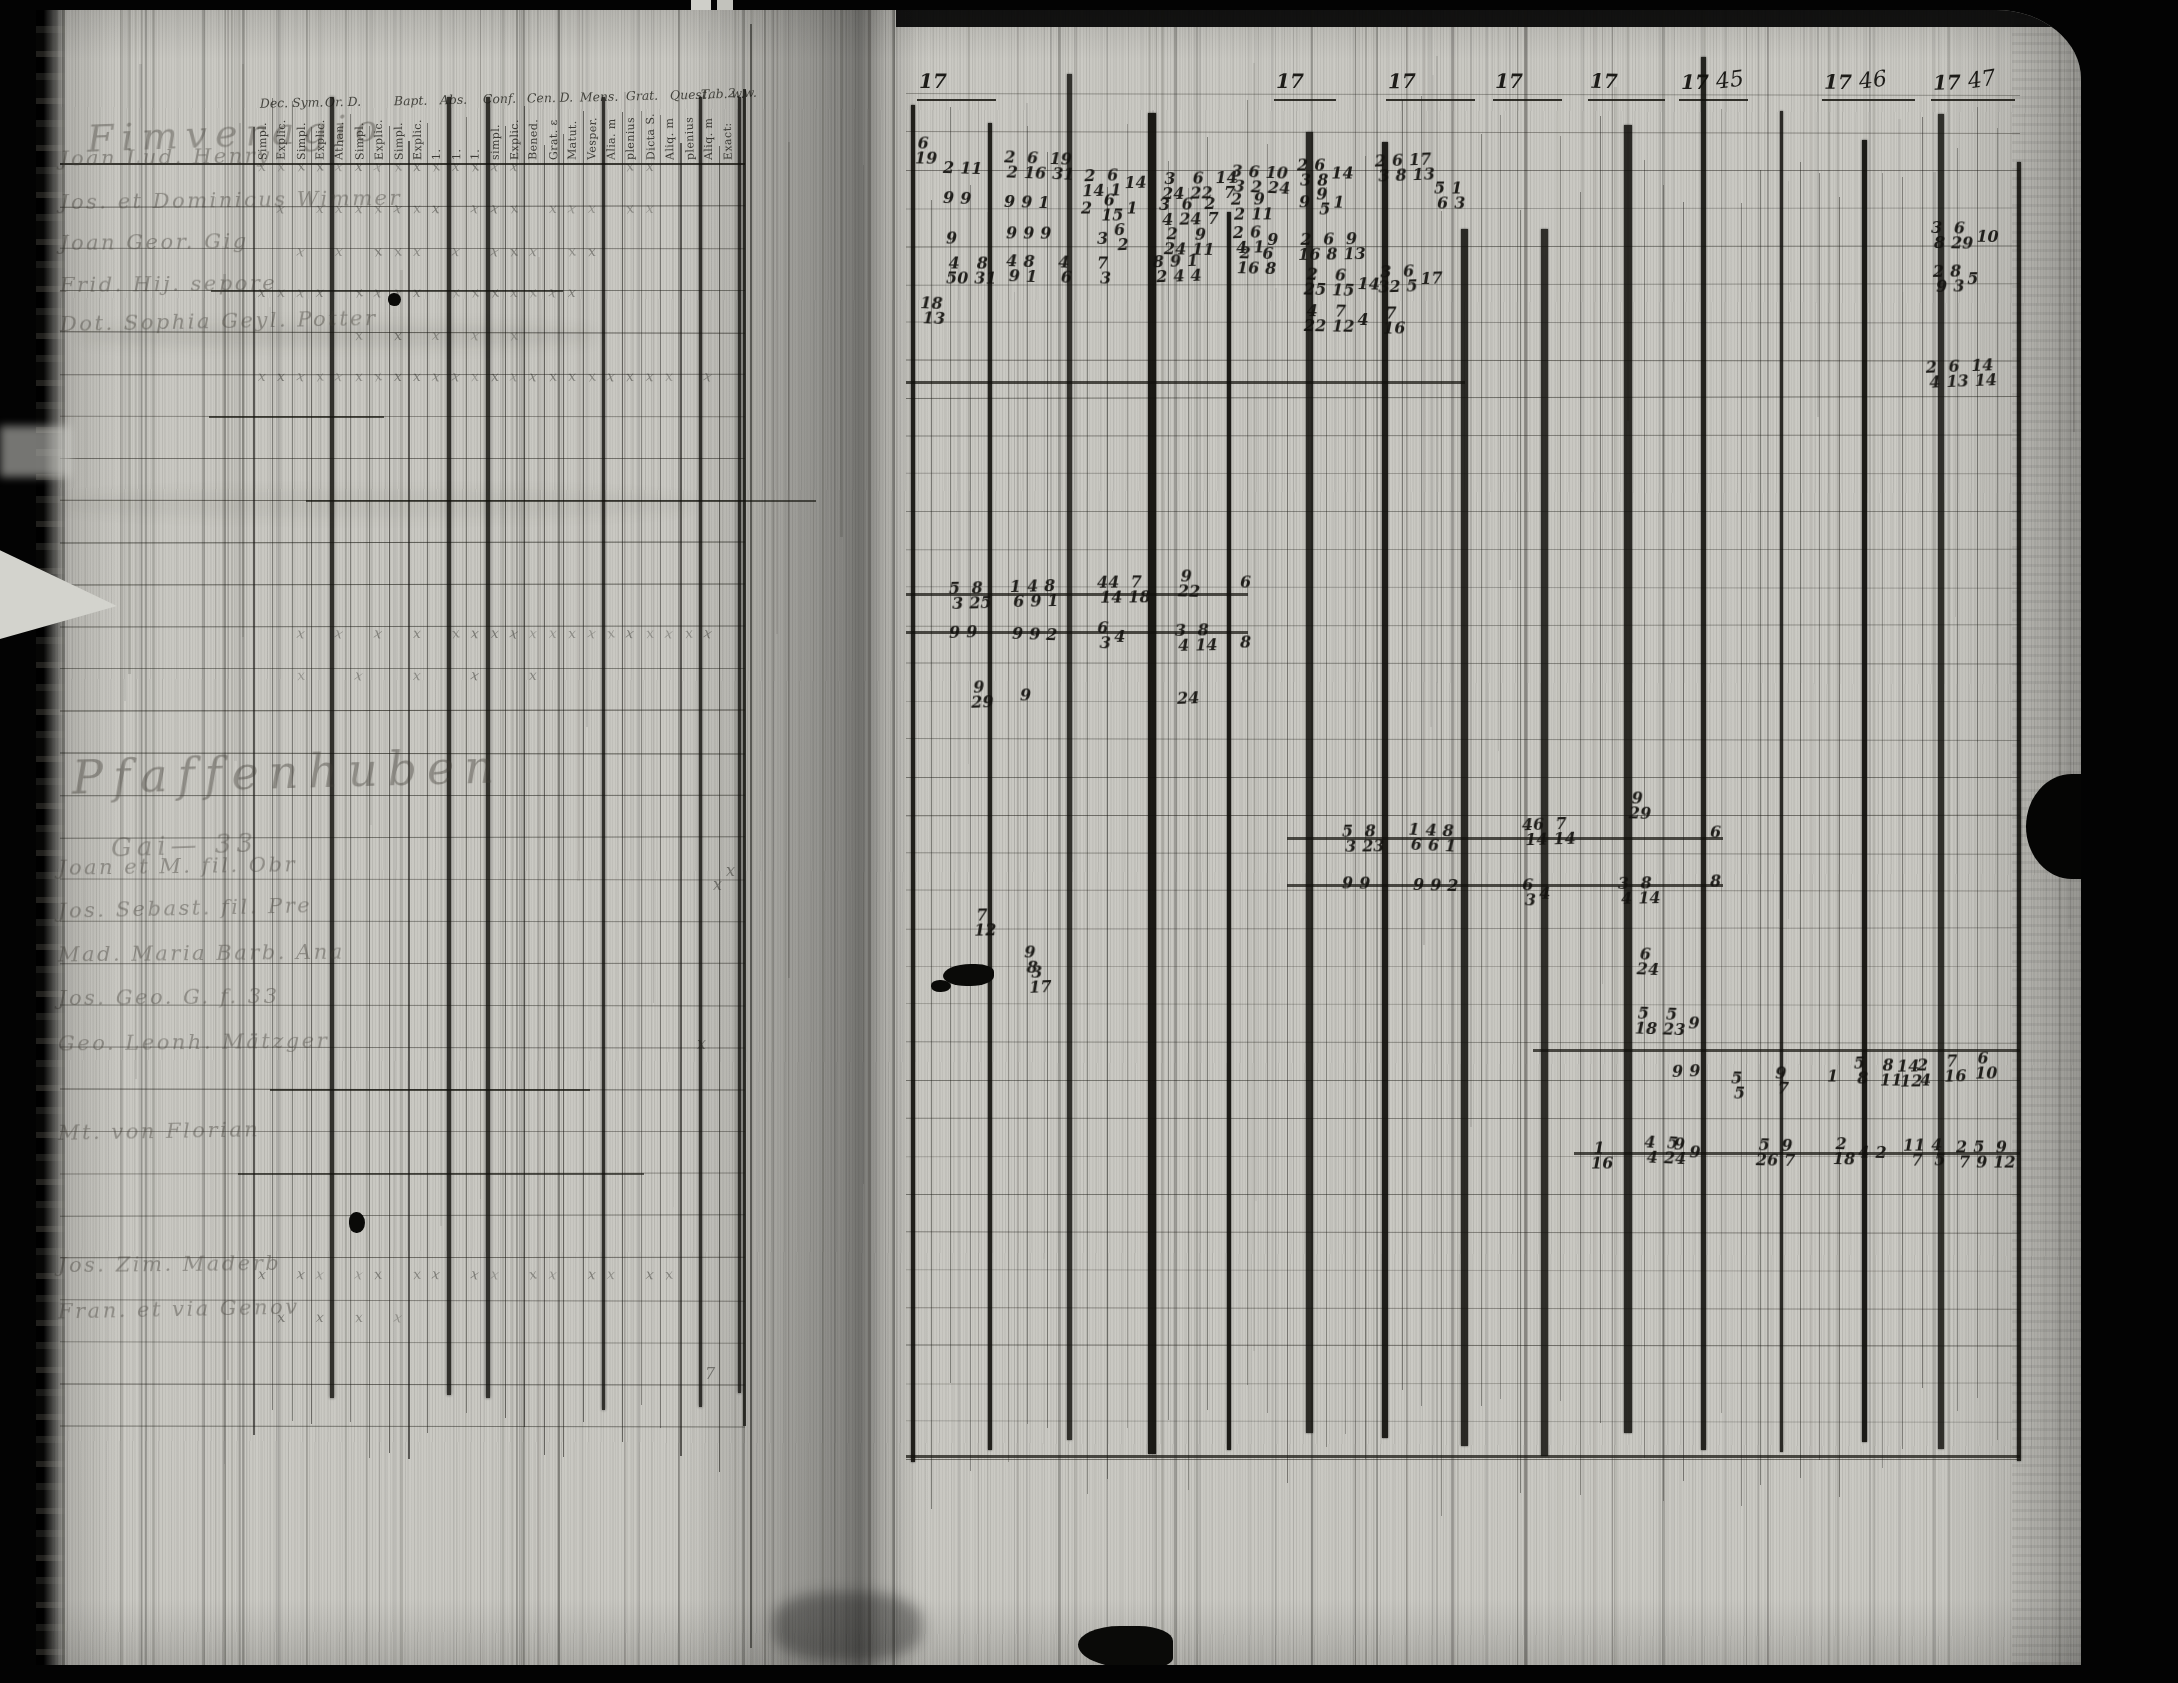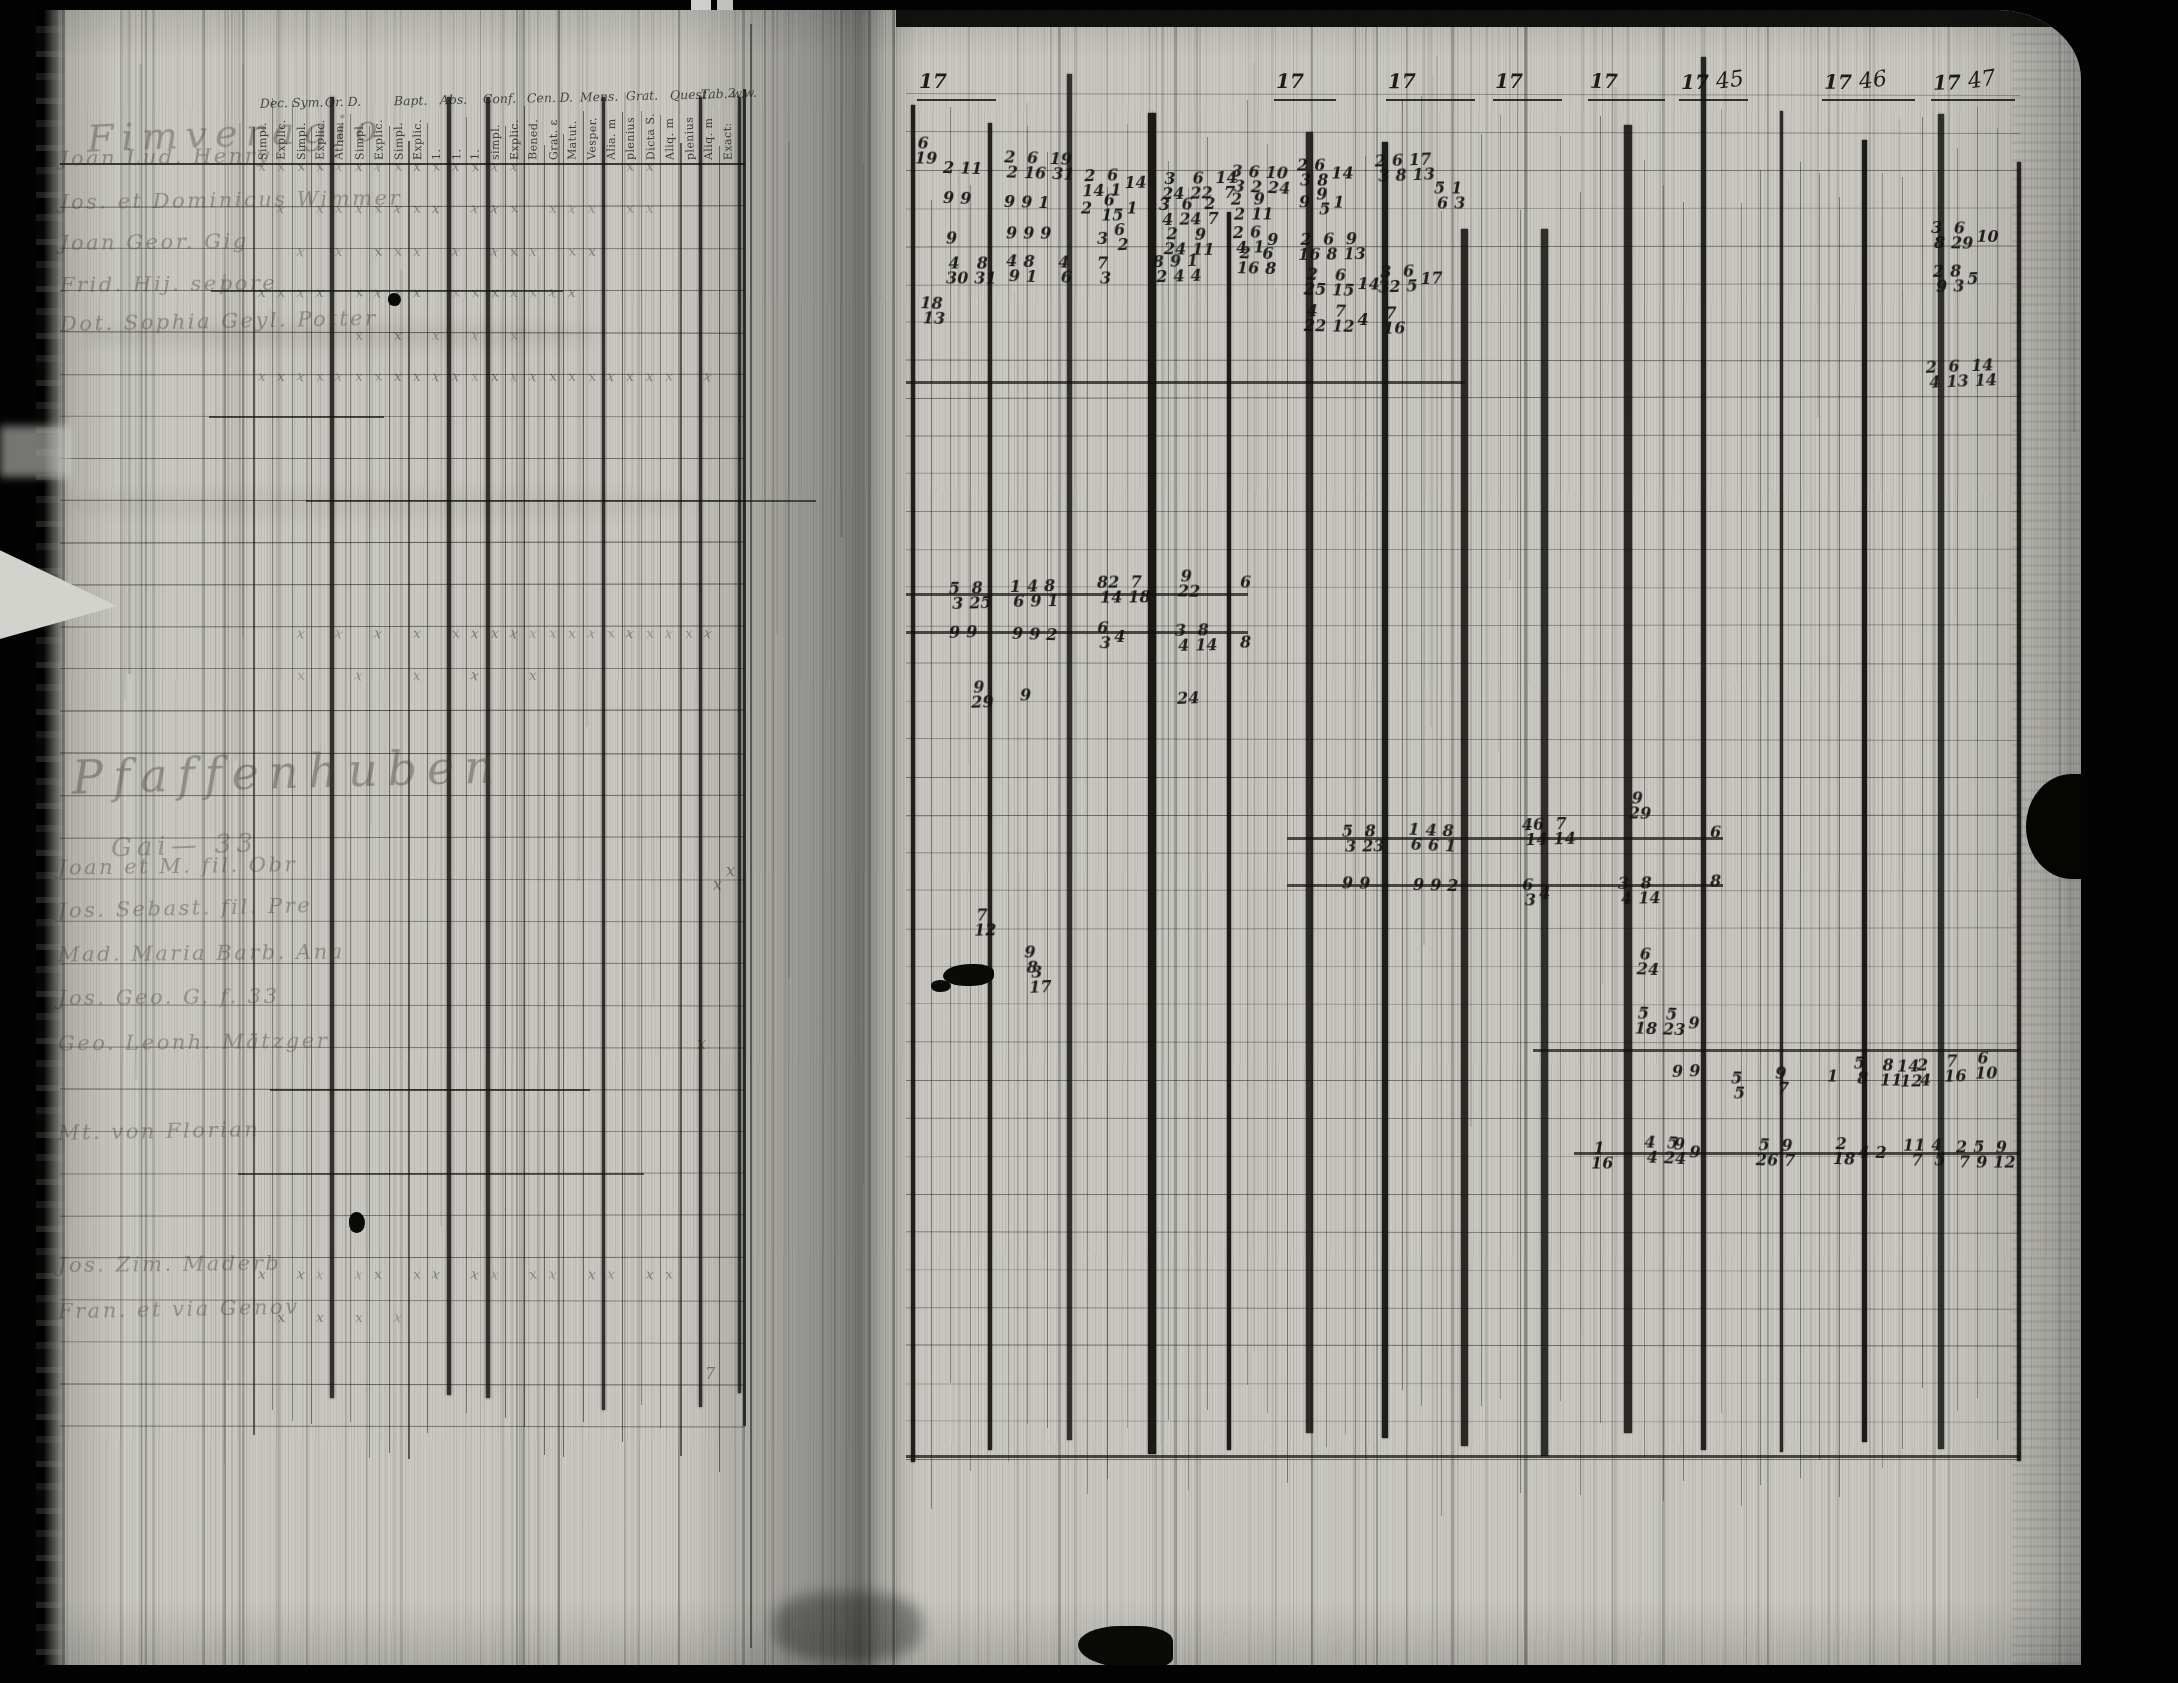--- a/index.html
+++ b/index.html
@@ -867,21 +867,21 @@
             </span>
             <span class="fr">
               <span>6</span>
               <span class="fb">29</span>
             </span>
             <span>10</span>
           </div>
           <div class="num" style="left: 907px; top: 261px; transform: translateY(-50%) rotate(0.109891deg);">
             <span class="fr">
               <span>4</span>
-              <span class="fb">30</span>
+              <span class="fb">50</span>
             </span>
             <span class="fr">
               <span>8</span>
               <span class="fb">31</span>
             </span>
           </div>
           <div class="num" style="left: 970px; top: 259px; transform: translateY(-50%) rotate(2.05685deg);">
             <span class="fr">
               <span>4</span>
               <span class="fb">9</span>
@@ -1016,21 +1016,21 @@
               <span>4</span>
               <span class="fb">9</span>
             </span>
             <span class="fr">
               <span>8</span>
               <span class="fb">1</span>
             </span>
           </div>
           <div class="num" style="left: 1061px; top: 580px; transform: translateY(-50%) rotate(-0.449134deg);">
             <span class="fr">
-              <span>82</span>
+              <span>44</span>
               <span class="fb">14</span>
             </span>
             <span class="fr">
               <span>7</span>
               <span class="fb">18</span>
             </span>
           </div>
           <div class="num" style="left: 1139px; top: 574px; transform: translateY(-50%) rotate(1.57914deg);">
             <span class="fr">
               <span>9</span>

